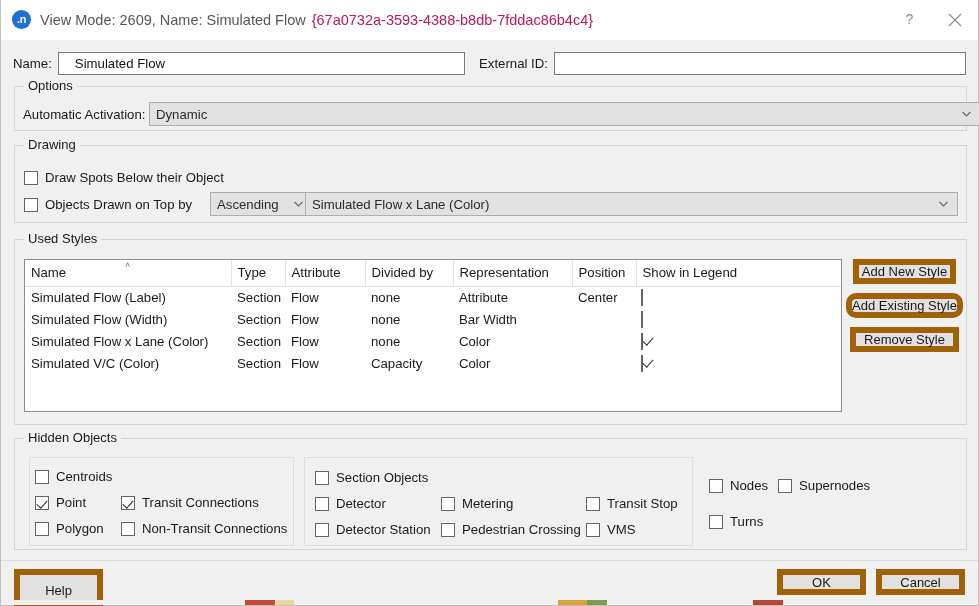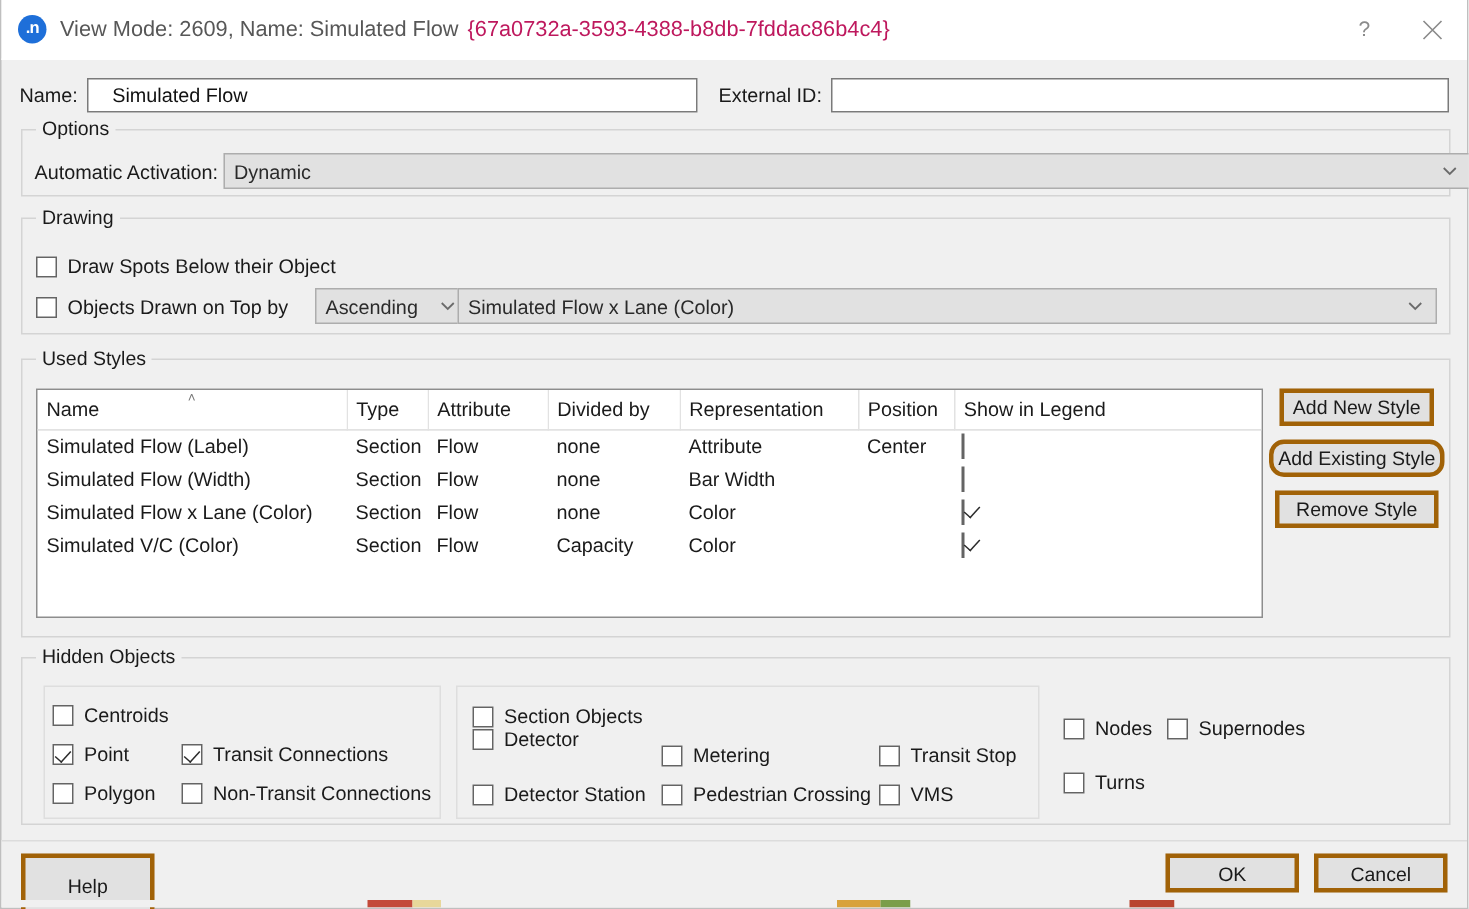--- a/index.html
+++ b/index.html
@@ -190,21 +190,21 @@
     transform: translateX(-50%);
     color: #777;
     font-size: 9px;
     line-height: 8px;
   }
   .cell-cb { padding-left: 5px !important; }
 
   
   .btn {
     background: #e1e1e1;
-    border: 3px solid #a16207;
+    border: 6px solid #a16207;
     font-family: "Liberation Sans", sans-serif;
     font-size: 13px;
     color: #1a1a1a;
     text-align: center;
     cursor: default;
     user-select: none;
     display: flex;
     align-items: center;
     justify-content: center;
   }
@@ -401,21 +401,21 @@
   <div class="cb-wrap" style="position:absolute; left:120px; top:521px;">
     <span class="cb"></span>
     <span class="cb-label">Non-Transit Connections</span>
   </div>
 
   <div class="panel" style="left:303px; top:457px; width:389px; height:89px;"></div>
   <div class="cb-wrap" style="position:absolute; left:314px; top:470px;">
     <span class="cb"></span>
     <span class="cb-label">Section Objects</span>
   </div>
-  <div class="cb-wrap" style="position:absolute; left:314px; top:485px;">
+  <div class="cb-wrap" style="position:absolute; left:314px; top:496px;">
     <span class="cb"></span>
     <span class="cb-label">Detector</span>
   </div>
   <div class="cb-wrap" style="position:absolute; left:440px; top:496px;">
     <span class="cb"></span>
     <span class="cb-label">Metering</span>
   </div>
   <div class="cb-wrap" style="position:absolute; left:585px; top:496px;">
     <span class="cb"></span>
     <span class="cb-label">Transit Stop</span>

